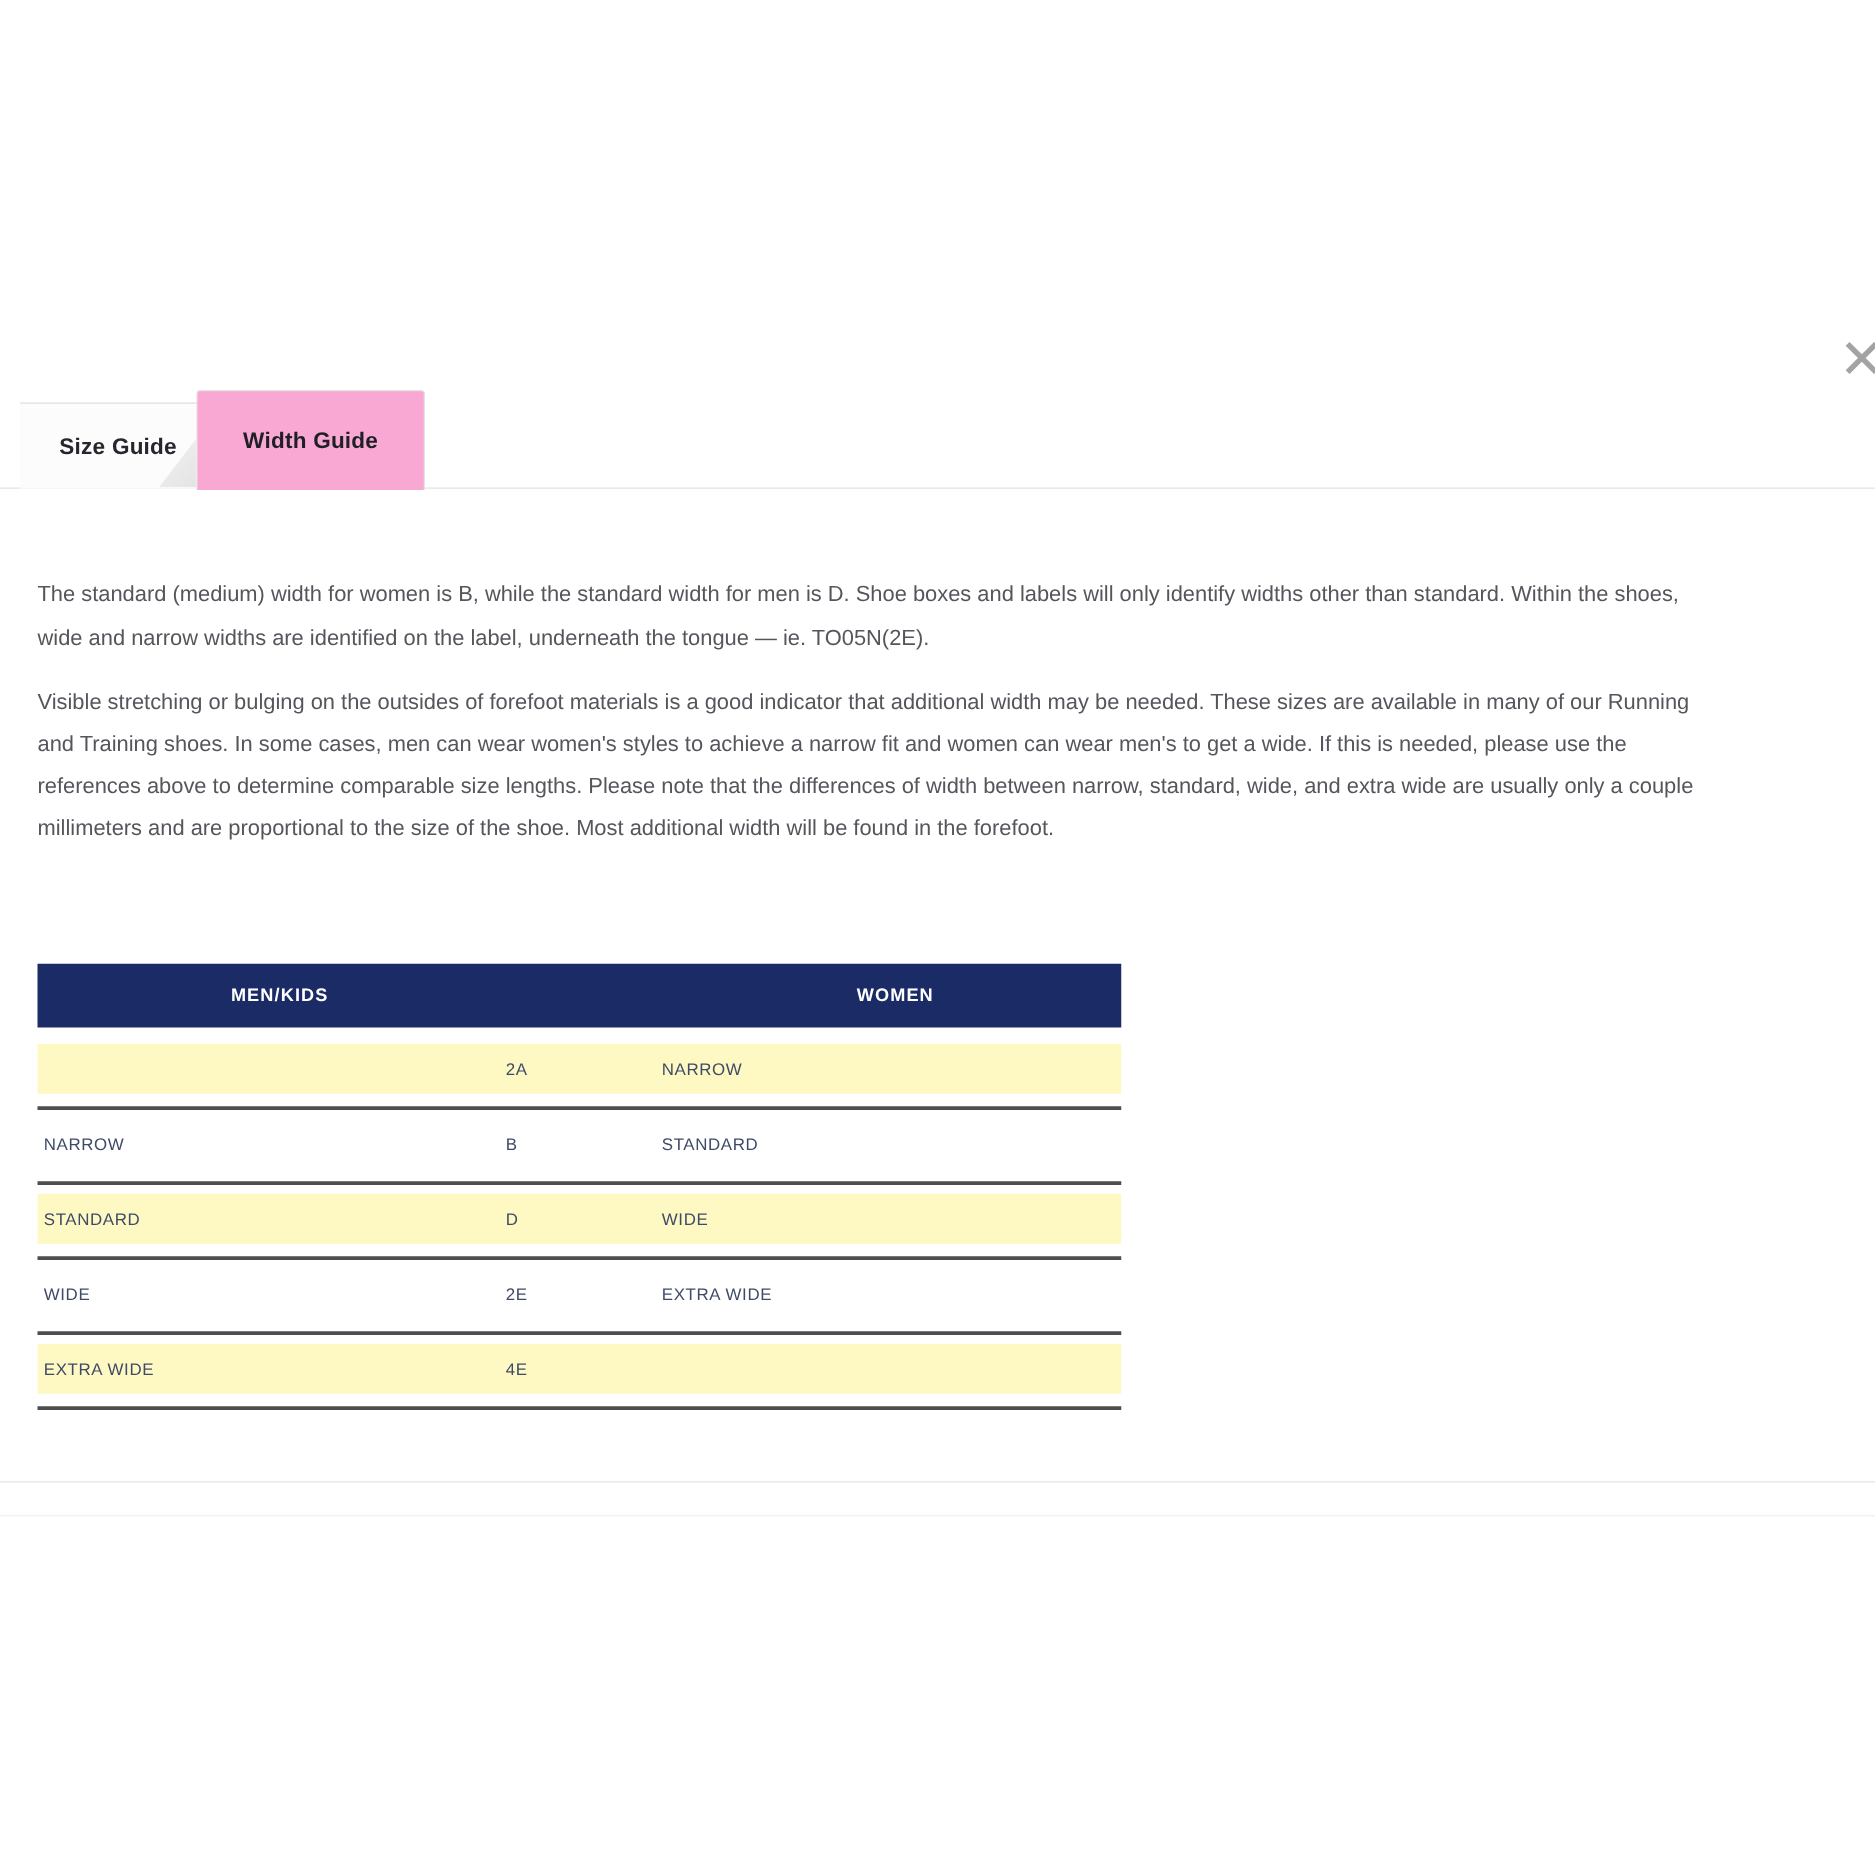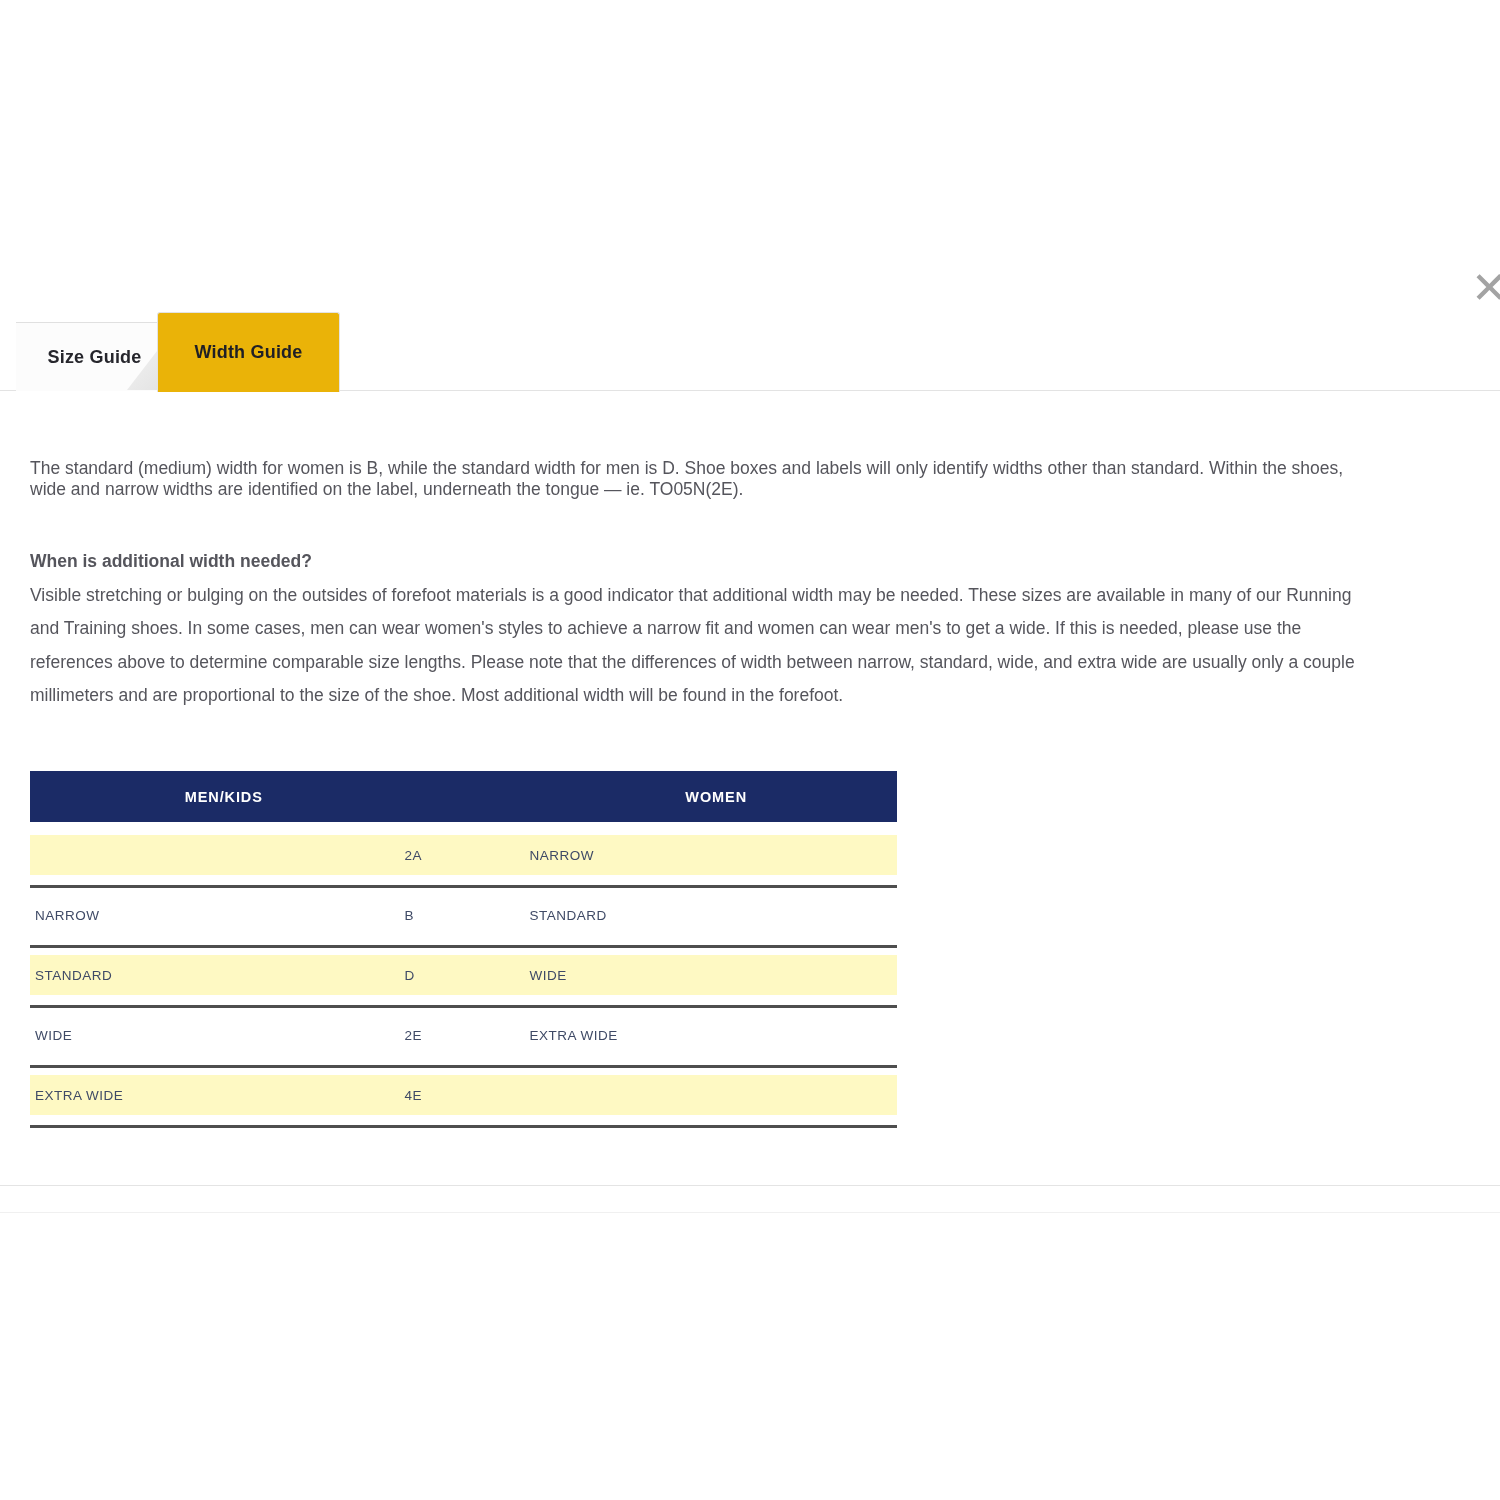--- a/index.html
+++ b/index.html
@@ -27,42 +27,42 @@
     z-index: 2;
   }
   .tab-shadow {
     position: absolute; left: 127px; top: 351px; width: 30px; height: 39px;
     background: linear-gradient(135deg, #f2f2f2 0%, #e4e4e4 100%);
     clip-path: polygon(100% 0, 100% 100%, 0 100%);
     z-index: 2;
   }
   .tab-width {
     left: 157px; top: 312px; width: 183px; height: 80px;
-    background: #eab308;
+    background: #f9a8d4;
     border: 1px solid #e3e3e3; border-bottom: none;
     border-radius: 3px 3px 0 0;
     color: #1f1f26;
     z-index: 3;
   }
 
   .panel-top-line {
     position: absolute; left: 0; top: 390px; width: 1500px; height: 1px;
     background: #e3e3e3; z-index: 1;
   }
 
   .close-icon {
     position: absolute; left: 1471px; top: 266px;
     font-size: 44px; line-height: 44px; color: #a3a3a3;
     cursor: pointer; z-index: 4;
   }
 
   
   .intro {
     position: absolute; left: 30px; top: 458px; width: 1345px;
-    font-size: 17.5px; line-height: 21px; color: #55555c;
+    font-size: 17.5px; line-height: 35px; color: #55555c;
     margin: 0;
   }
   .section {
     position: absolute; left: 30px; top: 545px; width: 1345px;
     font-size: 17.5px; line-height: 33.5px; color: #55555c;
   }
   .section-heading { font-weight: bold; }
 
   
   .wtable {
@@ -114,21 +114,20 @@
   <div class="tab tab-width">
     <span>Width Guide</span>
   </div>
   <div class="panel-top-line"></div>
 
   <div class="close-icon">✕</div>
 
   <p class="intro">The standard (medium) width for women is B, while the standard width for men is D. Shoe boxes and labels will only identify widths other than standard. Within the shoes, wide and narrow widths are identified on the label, underneath the tongue — ie. TO05N(2E).</p>
 
   <div class="section">
-    <div class="section-heading">When is additional width needed?</div>
     <div class="section-body">Visible stretching or bulging on the outsides of forefoot materials is a good indicator that additional width may be needed. These sizes are available in many of our Running and Training shoes. In some cases, men can wear women's styles to achieve a narrow fit and women can wear men's to get a wide. If this is needed, please use the references above to determine comparable size lengths. Please note that the differences of width between narrow, standard, wide, and extra wide are usually only a couple millimeters and are proportional to the size of the shoe. Most additional width will be found in the forefoot.</div>
   </div>
 
   <div class="wtable">
     <div class="thead">
       <div class="c1">MEN/KIDS</div>
       <div class="c2"></div>
       <div class="c3">WOMEN</div>
     </div>
 

